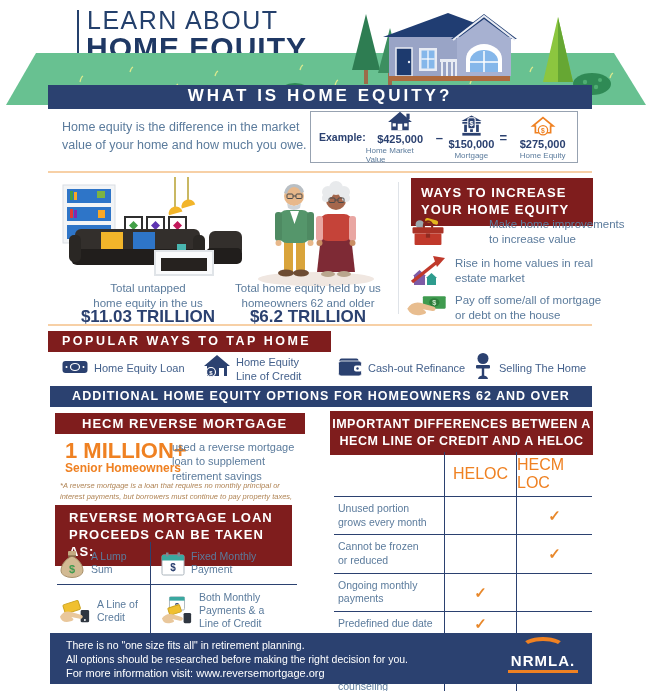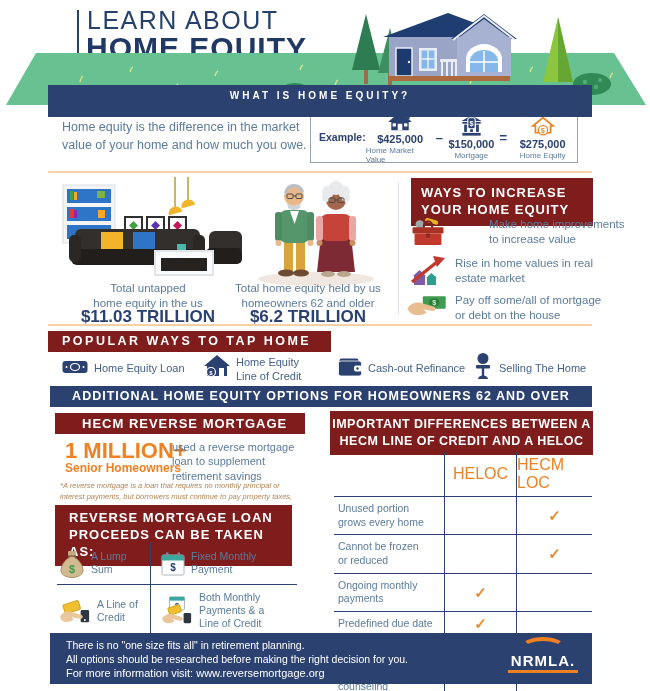--- a/index.html
+++ b/index.html
@@ -10,21 +10,21 @@
   .navy{color:#2b4170;}
   .slate{color:#5b7b9c;}
   .orange-box{background:#7f1d1d;color:#fff;font-weight:bold;}
   .navy-bar{background:#2b4170;color:#fff;font-weight:bold;text-align:center;}
   .check{color:#e8882b;font-weight:bold;font-size:15px;line-height:1;}
   
   .title-rule{left:77px;top:10px;width:2px;height:47px;background:#24406c;}
   .t1{left:87px;top:6px;font-size:25px;letter-spacing:1.5px;color:#24406c;}
   .t2{left:86px;top:31px;font-size:30px;font-weight:bold;letter-spacing:1px;color:#1f3864;}
   .scene{left:0;top:4px;}
-  .bar1{left:48px;top:85px;width:544px;height:32px;line-height:21px;font-size:10px;letter-spacing:3px;z-index:5;}
+  .bar1{left:48px;top:85px;width:544px;height:24px;line-height:21px;font-size:17px;letter-spacing:3px;z-index:5;}
   
   .desc{left:62px;top:118px;width:268px;font-size:12.5px;line-height:1.45;}
   .exbox{left:310px;top:111px;width:268px;height:52px;border:1.5px solid #97a2b1;display:flex;align-items:center;box-sizing:border-box;}
   .exlabel{font-size:10.5px;font-weight:bold;margin-left:8px;}
   .excol{display:flex;flex-direction:column;align-items:center;width:82px;}
   .excol.m{width:64px;}
   .exval{font-size:11px;font-weight:bold;margin-top:1px;}
   .exlab{font-size:8px;margin-top:1px;}
   .exop{font-size:13px;font-weight:bold;width:12px;text-align:center;}
   .odiv{height:2px;background:#f7d0a6;width:544px;left:48px;}
@@ -427,21 +427,21 @@
       <div class="c-label"></div>
       <div class="c-cell">
           <span class="c-head">HELOC</span>
         </div>
       <div class="c-cell m">
           <span class="c-head">HECM LOC</span>
         </div>
     </div>
     <div class="crow">
       <div class="c-label slate ml">Unused portion
-grows every home</div>
+grows every month</div>
       <div class="c-cell">
           <span class="check"></span>
         </div>
       <div class="c-cell m">
           <span class="check">✓</span>
         </div>
     </div>
     <div class="crow">
       <div class="c-label slate ml">Cannot be frozen
 or reduced</div>

